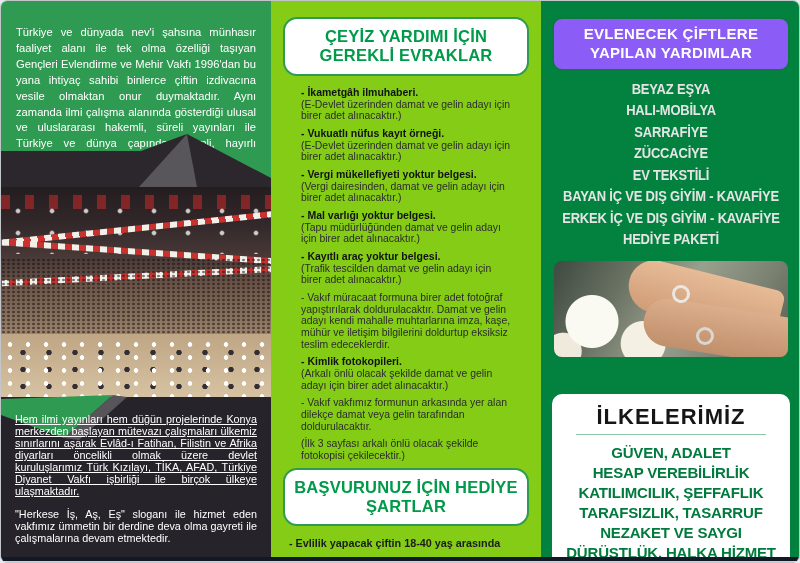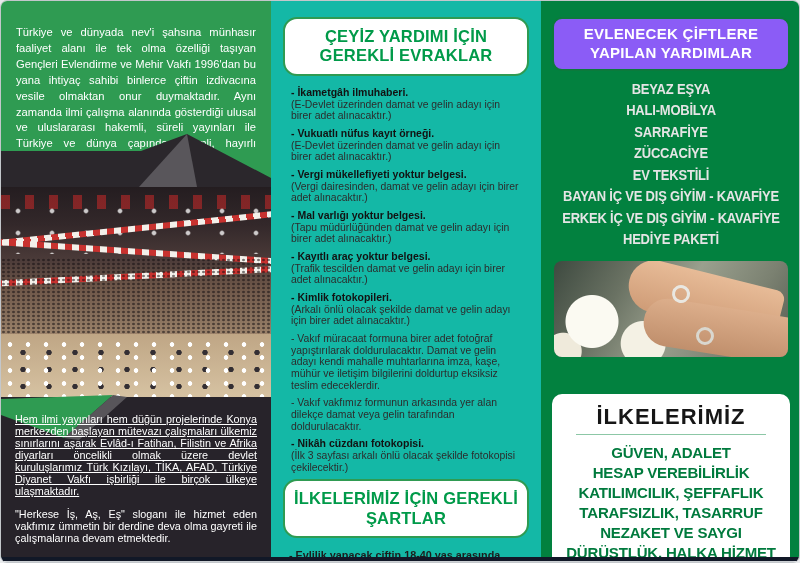--- a/index.html
+++ b/index.html
@@ -1,21 +1,21 @@
 <!DOCTYPE html>
 <html><head>
 <meta charset="utf-8">
 <style>
   html,body{margin:0;padding:0;background:#e9ebed;}
   .page{position:relative;width:800px;height:563px;margin:0 auto;background:#fff;
         font-family:"Liberation Sans",sans-serif;overflow:hidden;border-radius:7px;
         border:1px solid #c3c7cb;box-sizing:border-box;}
   
   .col-left{position:absolute;left:0;top:0;width:270px;height:556px;background:#2f9b52;overflow:hidden;}
-  .col-mid{position:absolute;left:270px;top:0;width:270px;height:556px;background:#14b8a6;
+  .col-mid{position:absolute;left:270px;top:0;width:270px;height:556px;background:#84cc16;
            box-sizing:border-box;padding:16px 12px 0;overflow:hidden;}
   .col-right{position:absolute;left:540px;top:0;width:260px;height:556px;background:#02813f;
            box-sizing:border-box;padding:16px 11px 0;overflow:hidden;}
   .bottom-dark{position:absolute;left:0;top:556px;width:800px;height:4px;background:#111827;}
   .bottom-light{position:absolute;left:0;top:560px;width:800px;height:3px;background:#ccd0d4;}
   
   .intro{position:absolute;top:24px;left:15px;width:240px;color:#fff;font-size:11.2px;
          line-height:1.42;text-align:justify;margin:0;}
   .roof-svg{position:absolute;top:130px;left:0;display:block;}
   .arena{position:absolute;top:186px;left:0;width:270px;height:210px;overflow:hidden;}
@@ -45,21 +45,21 @@
   .left-para{position:absolute;left:14px;width:242px;color:#fff;font-size:10.8px;
          line-height:1.12;text-align:justify;margin:0;}
   .lp1{top:412px;text-decoration:underline;}
   .lp2{top:507px;}
   
   .mbox{border:2px solid #2f9b52;border-radius:14px;background:#fff;text-align:center;
         color:#009a49;font-weight:bold;font-size:16.5px;line-height:1.18;
         padding:8px 6px;letter-spacing:.2px;}
   .mbox1{margin:0 0 11px;}
   .mbox2{margin:6px 0 8px;}
-  .doc-list{margin:0 8px;}
+  .doc-list{margin:0 18px;}
   .doc-item{margin-bottom:6px;}
   .doc-title{font-weight:bold;color:#121212;font-size:10.5px;line-height:1.12;}
   .doc-desc{color:#2c2c2c;font-size:10.4px;line-height:1.12;}
   .conditions{margin:0 0 0 6px;}
   .condition{color:#1c1c1c;font-weight:bold;font-size:10.8px;line-height:1.75;}
   
   .rhead{background:#8b5cf6;border:2px solid #0c7a3c;border-radius:10px;color:#fff;
          font-weight:bold;font-size:15px;line-height:1.25;text-align:center;
          padding:6px 4px;letter-spacing:.3px;}
   .aids{margin-top:8px;text-align:center;color:#e5e5e5;}
@@ -139,38 +139,37 @@
       </div>
       <div class="doc-item">
         <div class="doc-title">- Mal varlığı yoktur belgesi.</div>
         <div class="doc-desc">(Tapu müdürlüğünden damat ve gelin adayı için birer adet alınacaktır.)</div>
       </div>
       <div class="doc-item">
         <div class="doc-title">- Kayıtlı araç yoktur belgesi.</div>
         <div class="doc-desc">(Trafik tescilden damat ve gelin adayı için birer adet alınacaktır.)</div>
       </div>
       <div class="doc-item">
+        <div class="doc-title"></div>
+        <div class="doc-desc">- Vakıf müracaat formuna birer adet fotoğraf yapıştırılarak doldurulacaktır. Damat ve gelin adayı kendi mahalle muhtarlarına imza, kaşe, mühür ve iletişim bilgilerini doldurtup eksiksiz teslim edeceklerdir.</div>
+      </div>
+      <div class="doc-item">
         <div class="doc-title">- Kimlik fotokopileri.</div>
         <div class="doc-desc">(Arkalı önlü olacak şekilde damat ve gelin adayı için birer adet alınacaktır.)</div>
       </div>
       <div class="doc-item">
         <div class="doc-title"></div>
-        <div class="doc-desc">- Vakıf müracaat formuna birer adet fotoğraf yapıştırılarak doldurulacaktır. Damat ve gelin adayı kendi mahalle muhtarlarına imza, kaşe, mühür ve iletişim bilgilerini doldurtup eksiksiz teslim edeceklerdir.</div>
-      </div>
-      <div class="doc-item">
-        <div class="doc-title"></div>
         <div class="doc-desc">- Vakıf vakfımız formunun arkasında yer alan dilekçe damat veya gelin tarafından doldurulacaktır.</div>
       </div>
       <div class="doc-item">
-        <div class="doc-title">- Nikâh cüzdanı fotokopisi.</div>
         <div class="doc-desc">(İlk 3 sayfası arkalı önlü olacak şekilde fotokopisi çekilecektir.)</div>
       </div>
     </div>
 
-    <div class="mbox mbox2">İLKELERİMİZ İÇİN GEREKLİ ŞARTLAR</div>
+    <div class="mbox mbox2">BAŞVURUNUZ İÇİN HEDİYE ŞARTLAR</div>
     <div class="conditions">
       <div class="condition">- Evlilik yapacak çiftin 18-40 yaş arasında olması</div>
 
     </div>
   </div>
 
   <div class="col-right">
     <div class="rhead">EVLENECEK ÇİFTLERE YAPILAN YARDIMLAR</div>
 
     <div class="aids">

